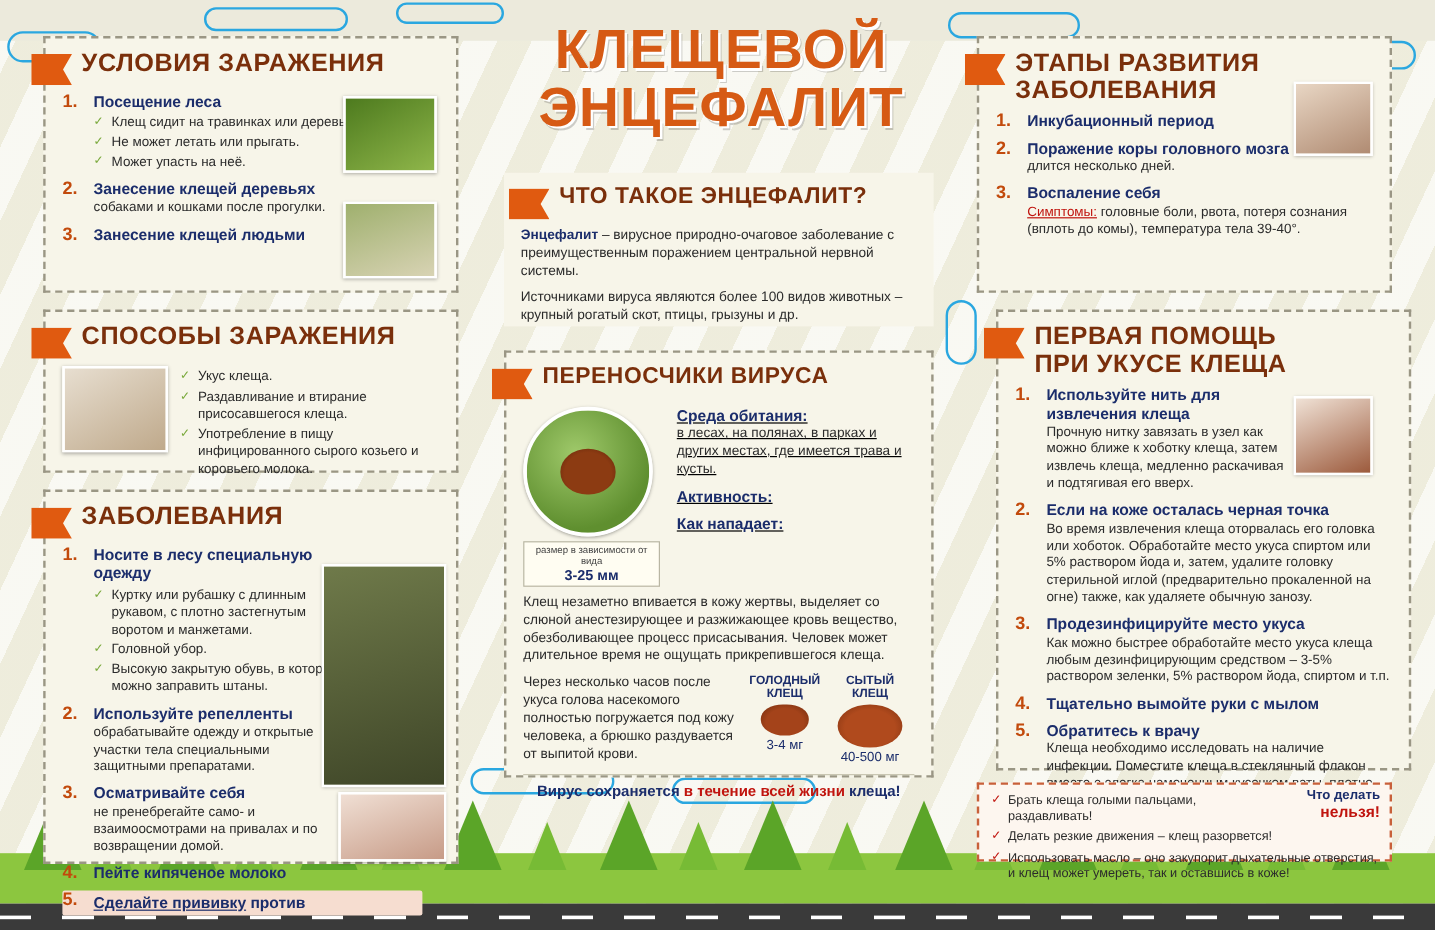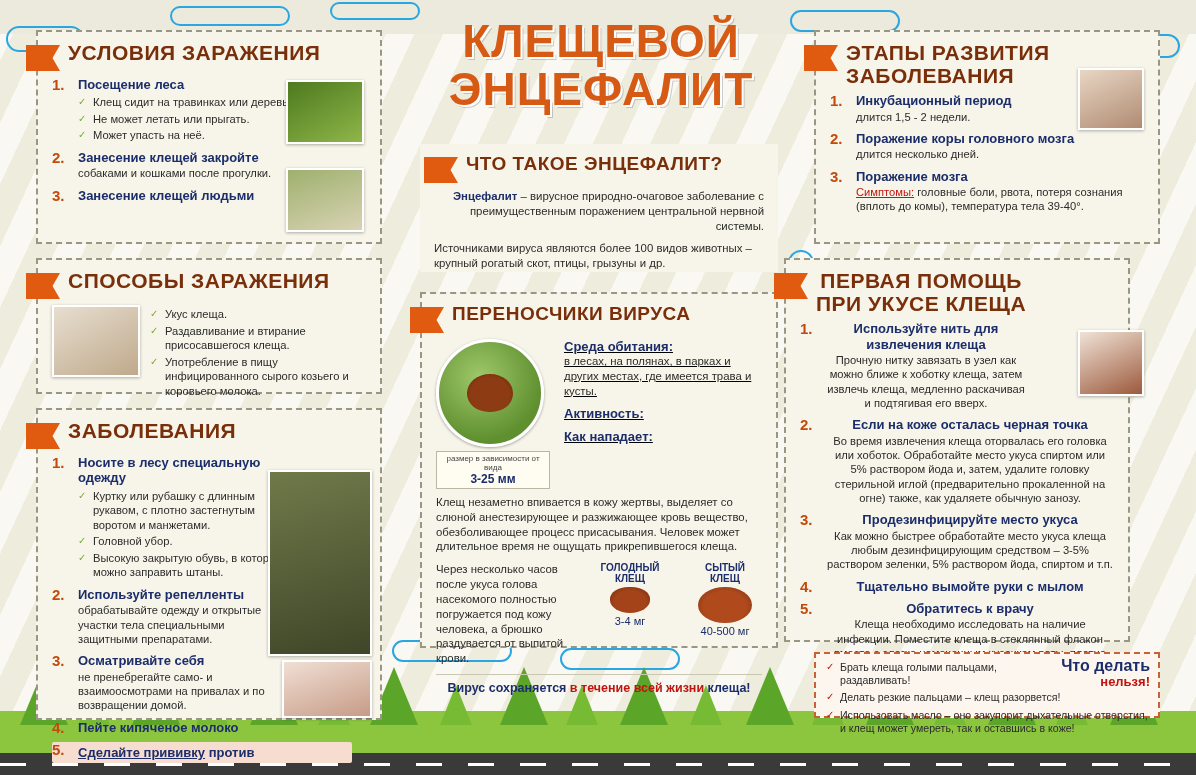--- a/index.html
+++ b/index.html
@@ -157,21 +157,21 @@
     background:#fdf6ef; border:2px dashed #c8603a; padding:7px 10px;
   }
   .warnbox ul{ list-style:none;margin:0;padding:0; }
   .warnbox li{
     position:relative;padding-left:14px;font-size:10.6px;color:#2b2b2b;line-height:1.25;margin-bottom:4px;
   }
   .warnbox li::before{ content:"✓";position:absolute;left:0;top:0;color:#c0140e;font-size:10px; }
   .warnlabel{
     position:absolute; right:8px; top:4px; text-align:right; line-height:1.05;
   }
-  .warnlabel .a{ font-size:16px; font-weight:bold; color:#1b2d6b; }
+  .warnlabel .a{ font-size:11px; font-weight:bold; color:#1b2d6b; }
   .warnlabel .b{ font-size:13px; font-weight:bold; color:#c0140e; }
   .lastrow{
     background:#f6ddd0; padding:3px 5px; border-radius:2px;
   }
 </style>
 </head>
 <body>
 
 <div class="bg-stripes"></div>
 <div class="bg-top-band"></div>
@@ -224,21 +224,21 @@
       <span class="n">1.</span>
       <div class="itemhead">Посещение леса</div>
       <ul class="chk">
         <li>Клещ сидит на травинках или деревьях.</li>
         <li>Не может летать или прыгать.</li>
         <li>Может упасть на неё.</li>
       </ul>
     </li>
     <li>
       <span class="n">2.</span>
-      <div class="itemhead">Занесение клещей закройте</div>
+      <div class="itemhead">Занесение клещей деревьях</div>
       <div class="itemsub">собаками и кошками после прогулки.</div>
     </li>
     <li>
       <span class="n">3.</span>
       <div class="itemhead">Занесение клещей людьми</div>
     </li>
   </ol>
 </div>
 <div class="photo" style="position:absolute;z-index:4;left:286px;top:80px;width:78px;height:64px;background:linear-gradient(150deg,#4d7a1e,#8fb64a);"></div>
 <div class="photo" style="position:absolute;z-index:4;left:286px;top:168px;width:78px;height:64px;background:linear-gradient(160deg,#9fb06e,#d8d3b4);"></div>
@@ -299,21 +299,21 @@
   </ol>
 </div>
 <div class="photo" style="position:absolute;z-index:4;left:268px;top:470px;width:104px;height:186px;background:linear-gradient(165deg,#6f7a4a,#3f4628);"></div>
 <div class="photo" style="position:absolute;z-index:4;left:282px;top:660px;width:90px;height:58px;background:linear-gradient(160deg,#f0dfd4,#c79b87);"></div>
 
 <div class="panel centerbox" style="left:420px;top:144px;width:358px;height:128px;border:none;">
   <div class="flagtitle" style="margin-left:-10px;">
     <div class="flag"></div>
     <div class="htxt h2">ЧТО ТАКОЕ ЭНЦЕФАЛИТ?</div>
   </div>
-  <div class="body-t" style="margin-top:4px;text-align:right;">
+  <div class="body-t" style="margin-top:4px;">
     <span class="bold" style="color:#1b2d6b">Энцефалит</span><span> – вирусное природно-очаговое заболевание с преимущественным поражением центральной нервной системы.</span>
   </div>
   <div class="body-t" style="margin-top:8px;">Источниками вируса являются более 100 видов животных – крупный рогатый скот, птицы, грызуны и др.</div>
 </div>
 
 <div class="panel centerbox" style="left:420px;top:292px;width:358px;height:356px;">
   <div class="flagtitle">
     <div class="flag"></div>
     <div class="htxt h2">ПЕРЕНОСЧИКИ ВИРУСА</div>
   </div>
@@ -331,21 +331,21 @@
     <div style="flex:1 1 auto;text-decoration:underline;">
       <div class="sub-h">Среда обитания:</div>
       <div class="body-t" style="margin-bottom:8px;">в лесах, на полянах, в парках и других местах, где имеется трава и кусты.</div>
       <div class="sub-h">Активность:</div>
       <div class="sub-h" style="margin-top:8px;">Как нападает:</div>
     </div>
   </div>
 
   <div class="body-t" style="margin-top:6px;">Клещ незаметно впивается в кожу жертвы, выделяет со слюной анестезирующее и разжижающее кровь вещество, обезболивающее процесс присасывания. Человек может длительное время не ощущать прикрепившегося клеща.</div>
 
-  <div style="display:flex;gap:24px;margin-top:8px;">
+  <div style="display:flex;gap:0;margin-top:8px;">
     <div class="body-t" style="flex:1 1 auto;width:188px;">Через несколько часов после укуса голова насекомого полностью погружается под кожу человека, а брюшко раздувается от выпитой крови.</div>
     <div class="mitefig" style="flex:0 0 auto;width:68px;">
       <div class="cap">ГОЛОДНЫЙ</div>
       <div class="cap">КЛЕЩ</div>
       <div class="mite-small"></div>
       <div class="val">3-4 мг</div>
     </div>
     <div class="mitefig" style="flex:0 0 auto;width:74px;">
       <div class="cap">СЫТЫЙ</div>
       <div class="cap">КЛЕЩ</div>
@@ -364,39 +364,38 @@
     <div class="flag"></div>
     <div class="htxt h1">
       <div>ЭТАПЫ РАЗВИТИЯ</div>
       <div>ЗАБОЛЕВАНИЯ</div>
     </div>
   </div>
   <ol class="num">
     <li>
       <span class="n">1.</span>
       <div class="itemhead">Инкубационный период</div>
-      <div class="itemsub">длится 1,5 - 2 недели.</div>
     </li>
     <li>
       <span class="n">2.</span>
       <div class="itemhead">Поражение коры головного мозга</div>
       <div class="itemsub">длится несколько дней.</div>
     </li>
     <li>
       <span class="n">3.</span>
-      <div class="itemhead">Поражение мозга</div>
+      <div class="itemhead">Воспаление себя</div>
       <div class="itemsub">
         <span class="under" style="color:#c0140e">Симптомы:</span><span> головные боли, рвота, потеря сознания (вплоть до комы), температура тела 39-40°.</span>
       </div>
     </li>
   </ol>
 </div>
 <div class="photo" style="position:absolute;z-index:4;left:1078px;top:68px;width:66px;height:62px;background:linear-gradient(155deg,#e8d6c4,#b08b72);"></div>
 
-<div class="panel" style="left:784px;top:258px;width:346px;height:384px;text-align:center;">
+<div class="panel" style="left:830px;top:258px;width:346px;height:384px;">
   <div class="flagtitle">
     <div class="flag"></div>
     <div class="htxt h1">
       <div>ПЕРВАЯ ПОМОЩЬ</div>
       <div>ПРИ УКУСЕ КЛЕЩА</div>
     </div>
   </div>
   <ol class="num">
     <li>
       <span class="n">1.</span>
@@ -429,16 +428,16 @@
 </div>
 <div class="photo" style="position:absolute;z-index:4;left:1078px;top:330px;width:66px;height:66px;background:linear-gradient(155deg,#f0e2d6,#9c5a3c);"></div>
 
 <div class="warnbox" style="left:814px;top:652px;width:346px;height:66px;">
   <div class="warnlabel">
     <div class="a">Что делать</div>
     <div class="b">нельзя!</div>
   </div>
   <ul>
     <li style="width:236px;">Брать клеща голыми пальцами, раздавливать!</li>
-    <li>Делать резкие пальцами – клещ разорвется!</li>
+    <li>Делать резкие движения – клещ разорвется!</li>
     <li>Использовать масло – оно закупорит дыхательные отверстия, и клещ может умереть, так и оставшись в коже!</li>
   </ul>
 </div>
 
 </body></html>

